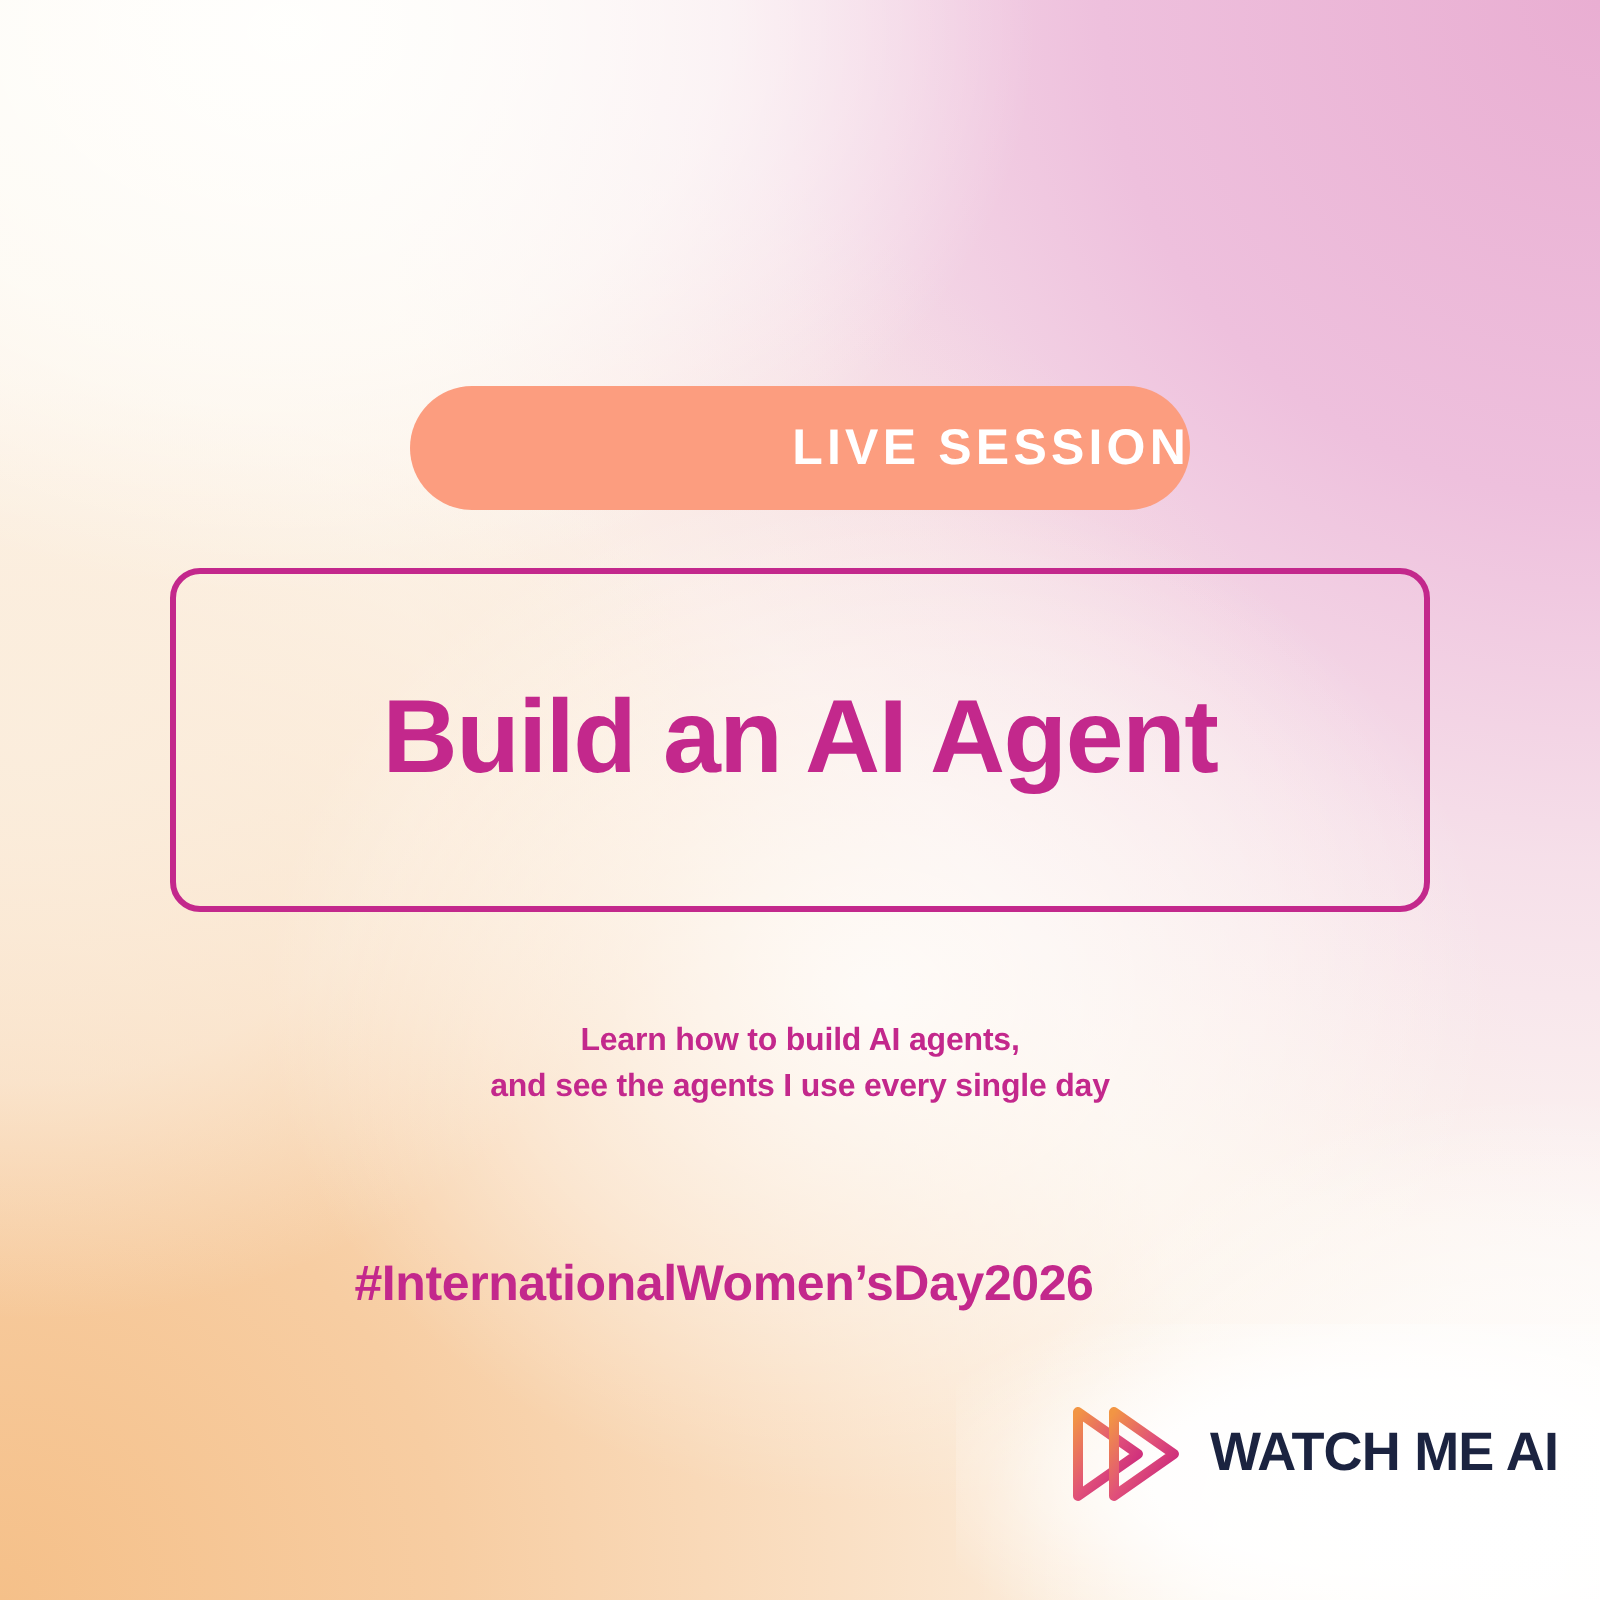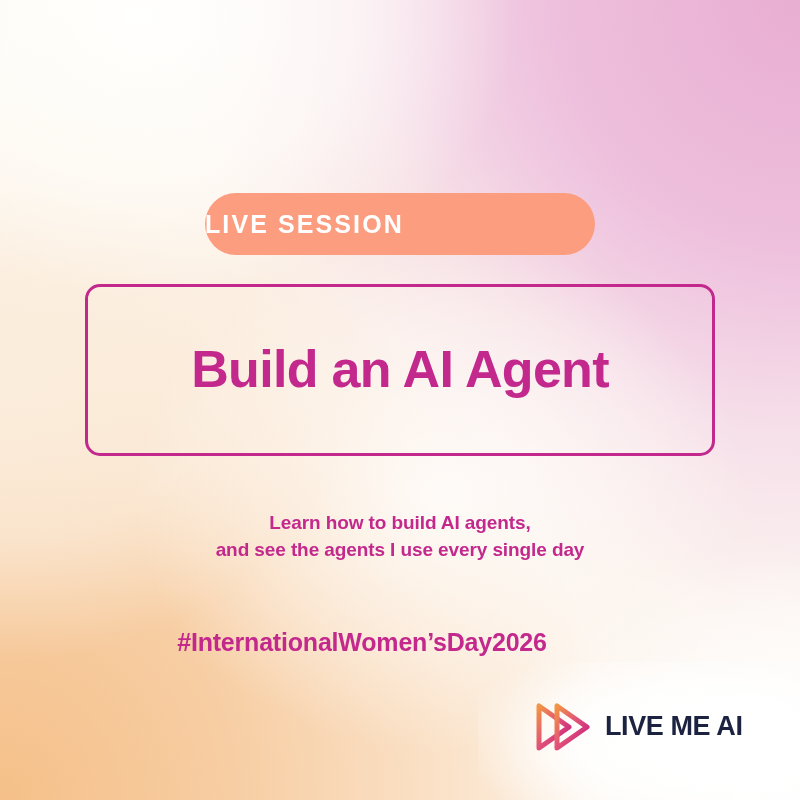--- a/index.html
+++ b/index.html
@@ -88,21 +88,21 @@
   .badge {
     position: absolute;
     left: 205px;
     top: 193px;
     width: 390px;
     height: 62px;
     border-radius: 31px;
     background: #fc9d7f;
     display: flex;
     align-items: center;
-    justify-content: flex-start;
+    justify-content: flex-end;
   }
 
   .badge-label {
     color: #ffffff;
     font-size: 25px;
     font-weight: bold;
     letter-spacing: 2.1px;
     line-height: 1;
   }
 
@@ -136,21 +136,21 @@
   .subheading {
     position: absolute;
     left: 0;
     top: 509px;
     width: 800px;
     text-align: center;
   }
 
   .subheading-line {
     color: #c3288c;
-    font-size: 19px;
+    font-size: 16px;
     font-weight: bold;
     line-height: 1.44;
     letter-spacing: -0.1px;
     white-space: nowrap;
   }
 
   
   .hashtag {
     position: absolute;
     left: 0;
@@ -266,18 +266,18 @@
             <stop offset="50%" stop-color="#e0507a"></stop>
             <stop offset="100%" stop-color="#c3197e"></stop>
           </linearGradient>
         </defs>
         <g fill="none" stroke="url(#chevGrad)" stroke-width="5" stroke-linejoin="round" stroke-linecap="round">
           <path d="M5 7 L5 49 L35 28 Z"></path>
           <path d="M23 7 L23 49 L53 28 Z"></path>
         </g>
       </svg>
       <div class="logo-text">
-        <div class="logo-title">LIVE ME AI</div>
+        <div class="logo-title">WATCH ME AI</div>
       </div>
     </div>
 
   </div>
 </div>
 
 </body></html>

